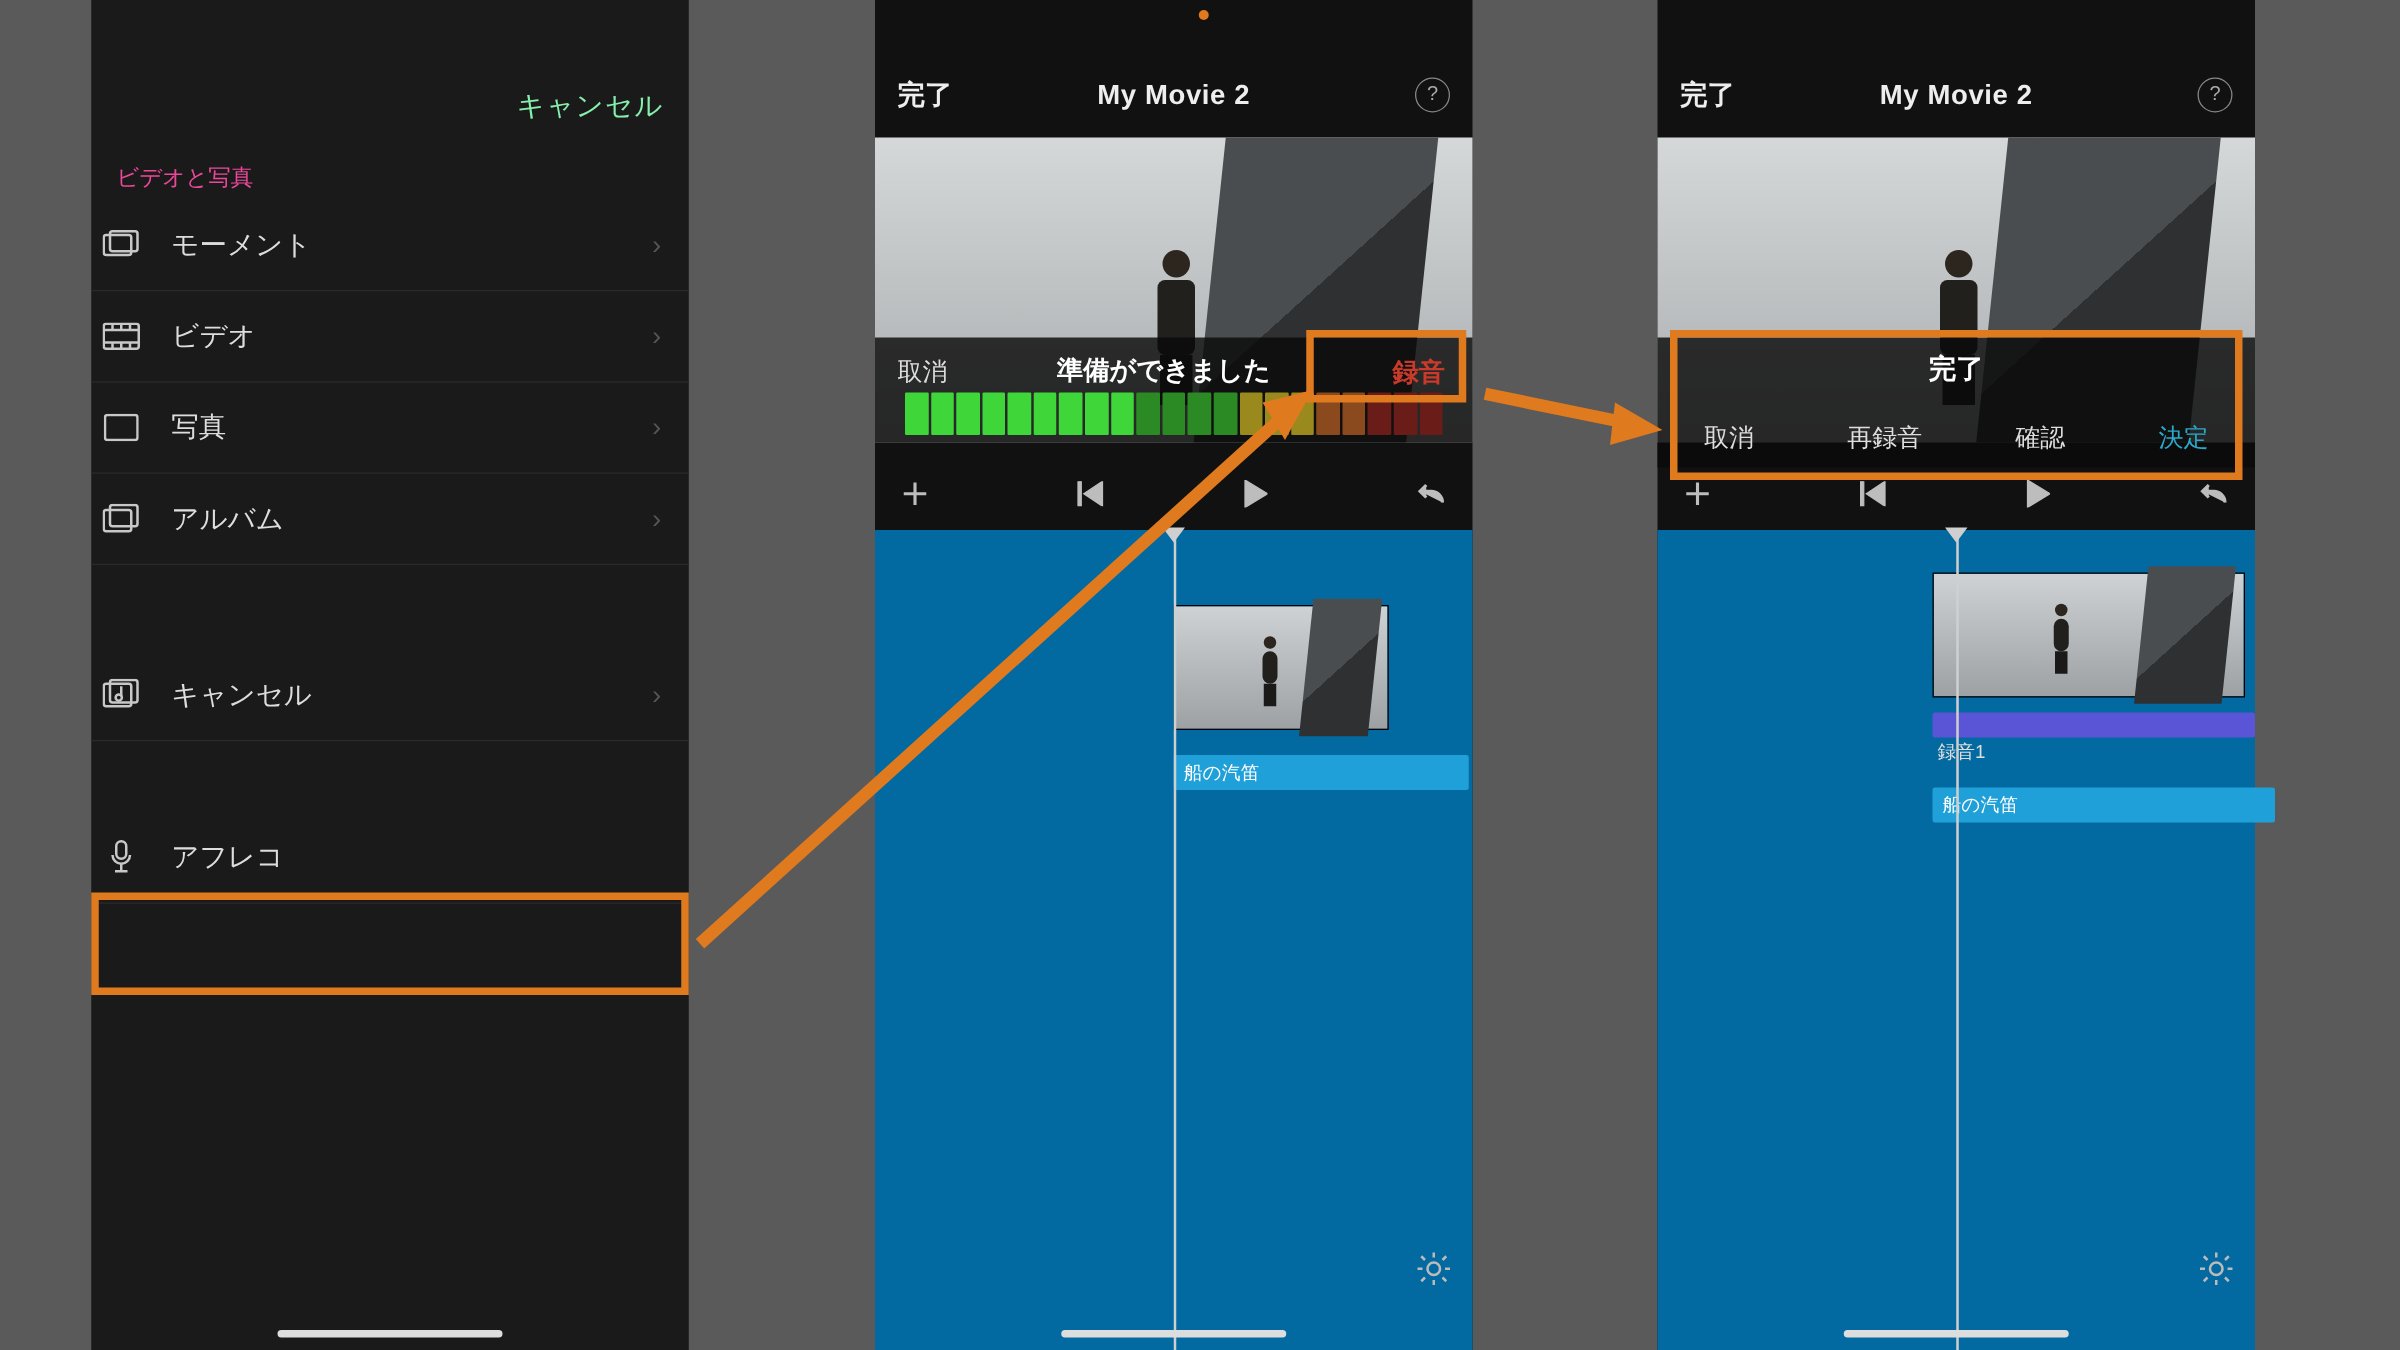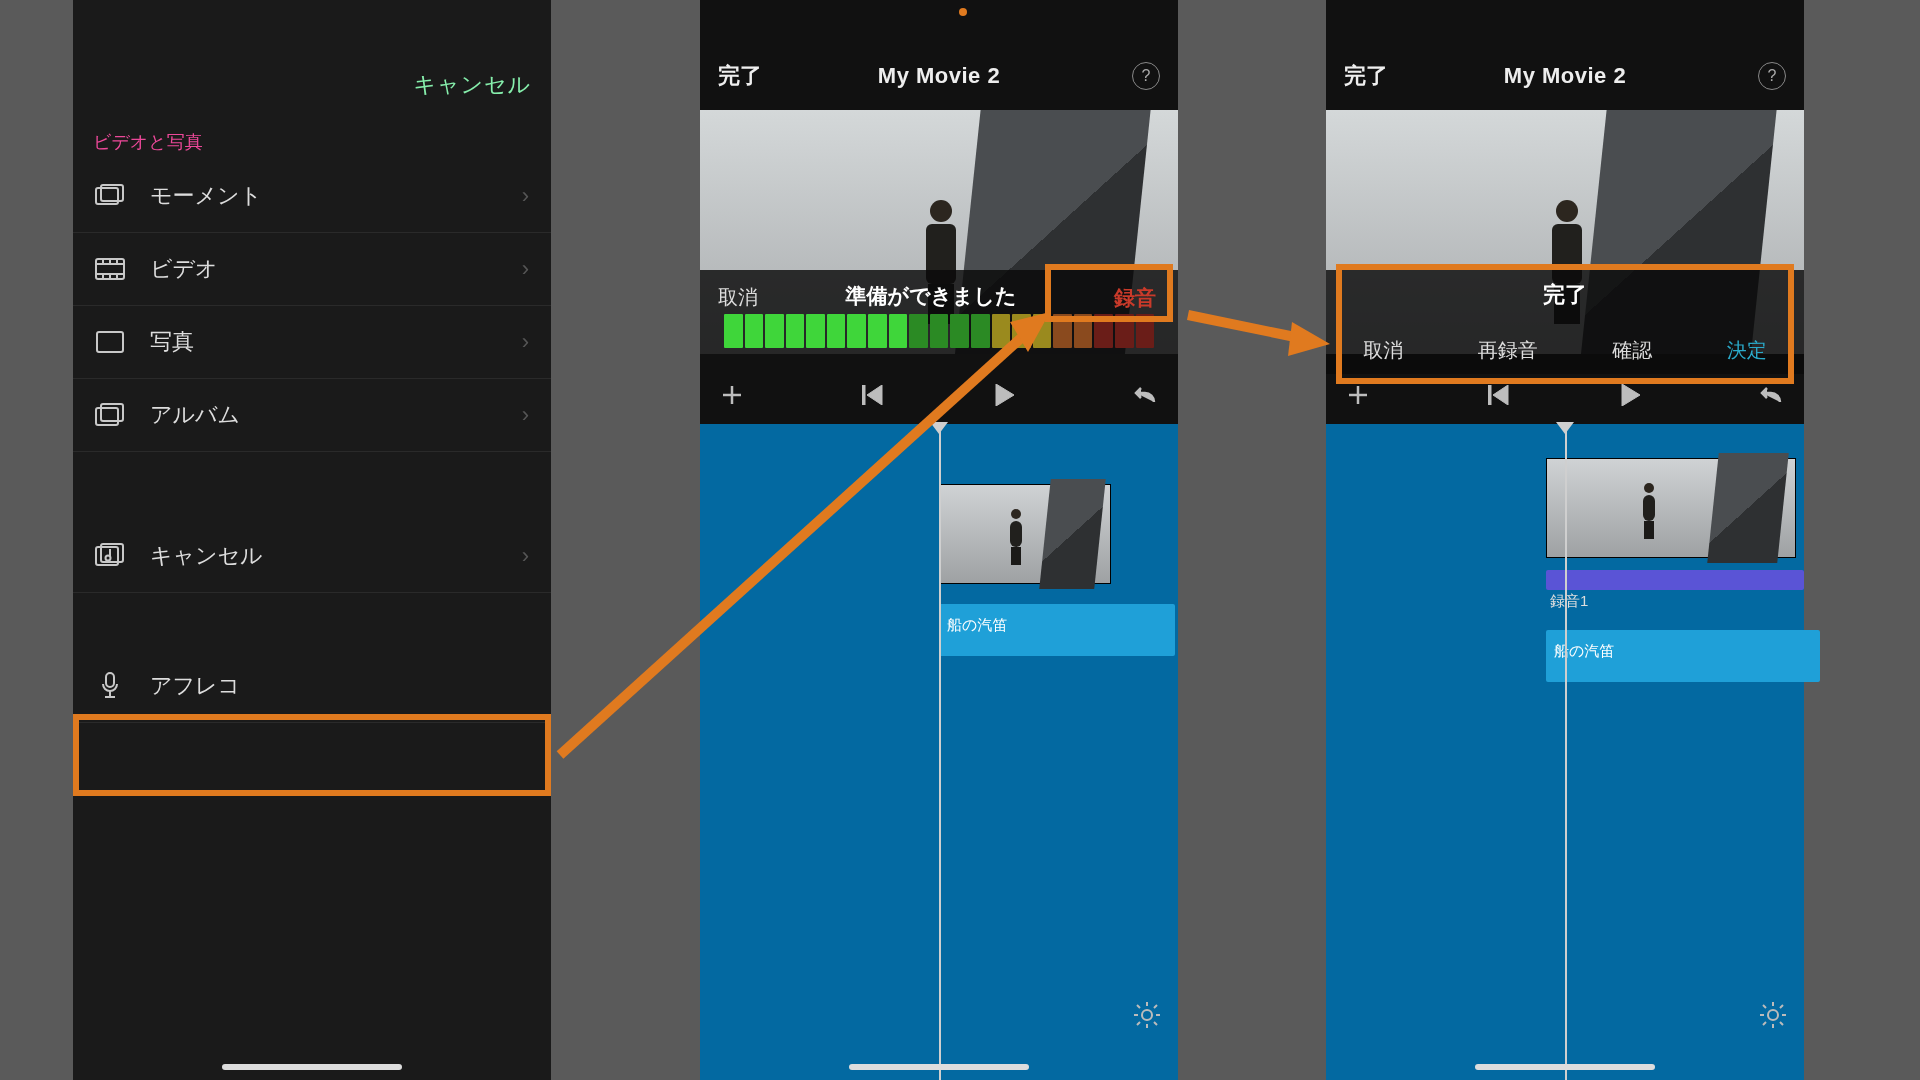--- a/index.html
+++ b/index.html
@@ -6,21 +6,21 @@
 .stage{position:relative;width:1920px;height:1080px}
 .phone{position:absolute;top:0;bottom:0;background:#111}
 .p1{left:73px;width:478px;background:#1a1a1a}
 .p2{left:700px;width:478px}
 .p3{left:1326px;width:478px}
 
 
 .cancel{position:absolute;top:70px;right:20px;color:#86efac;font-size:22px;letter-spacing:1px}
 .sec-header{position:absolute;left:20px;color:#ec4899;font-size:18px}
 .list{position:absolute;left:0;right:0}
-.row{position:relative;height:72px;border-bottom:1px solid #2a2a2a;display:flex;align-items:center;padding-left:21px;color:#ddd;font-size:22px}
+.row{position:relative;height:72px;border-bottom:1px solid #2a2a2a;display:flex;align-items:center;padding-left:8px;color:#ddd;font-size:22px}
 .row .icon{width:32px;height:26px;margin-right:24px;display:flex;align-items:center;justify-content:center}
 .row .chev{position:absolute;right:22px;color:#555;font-size:22px}
 .icon svg{stroke:#c8c8c8;fill:none;stroke-width:2}
 .highlight{position:absolute;border:6px solid #e07a1f;box-sizing:border-box;pointer-events:none}
 .home-bar{position:absolute;bottom:10px;left:50%;transform:translateX(-50%);width:180px;height:6px;border-radius:4px;background:#ddd}
 
 
 .topbar{position:absolute;top:56px;left:0;right:0;height:40px;display:flex;align-items:center;color:#eee;font-size:22px}
 .topbar .done{position:absolute;left:18px;font-weight:600}
 .topbar .title{margin:3px auto;font-weight:600;letter-spacing:.5px}
@@ -48,21 +48,21 @@
 
 .ctrlbar{position:absolute;top:370px;left:0;right:0;height:54px;display:flex;align-items:center;justify-content:space-between;padding:0 20px;color:#bdbdbd}
 .ctrlbar .mid{display:flex;gap:110px;align-items:center}
 .ctrlbar svg{stroke:#bdbdbd;fill:#bdbdbd}
 
 .timeline{position:absolute;top:424px;left:0;right:0;bottom:0;background:#0369a1}
 .playhead{position:absolute;top:0;bottom:0;left:50%;width:2px;background:#cfcfcf}
 .phead-tri{position:absolute;top:-2px;left:50%;transform:translateX(-50%);width:0;height:0;border-left:9px solid transparent;border-right:9px solid transparent;border-top:12px solid #cfcfcf}
 
 .thumb{position:absolute;background:linear-gradient(#cfd2d4,#9ea1a3);border:1px solid #000}
-.aclip{position:absolute;height:28px;background:#1fa0d8;color:#fff;font-size:15px;padding:12px 8px;border-radius:2px;display:flex;}
+.aclip{position:absolute;height:28px;background:#1fa0d8;color:#fff;font-size:15px;padding:0 8px;border-radius:2px;display:flex;align-items:center}
 .vclip{position:absolute;height:20px;background:#5a54d6;border-radius:2px}
 .vlabel{position:absolute;color:#ddd;font-size:15px}
 
 .gear{position:absolute;width:30px;height:30px;color:#bbb}
 .gear svg{stroke:#bbb;fill:none;stroke-width:2}
 
 .bs3{top:270px;height:104px}
 .bs3 .done3{position:absolute;left:0;right:0;top:10px;text-align:center;font-weight:700;font-size:22px;color:#fff}
 .bs3 .opts{position:absolute;left:0;right:0;bottom:10px;display:flex;justify-content:space-around;font-size:20px}
 .bs3 .opts span{color:#ddd}

